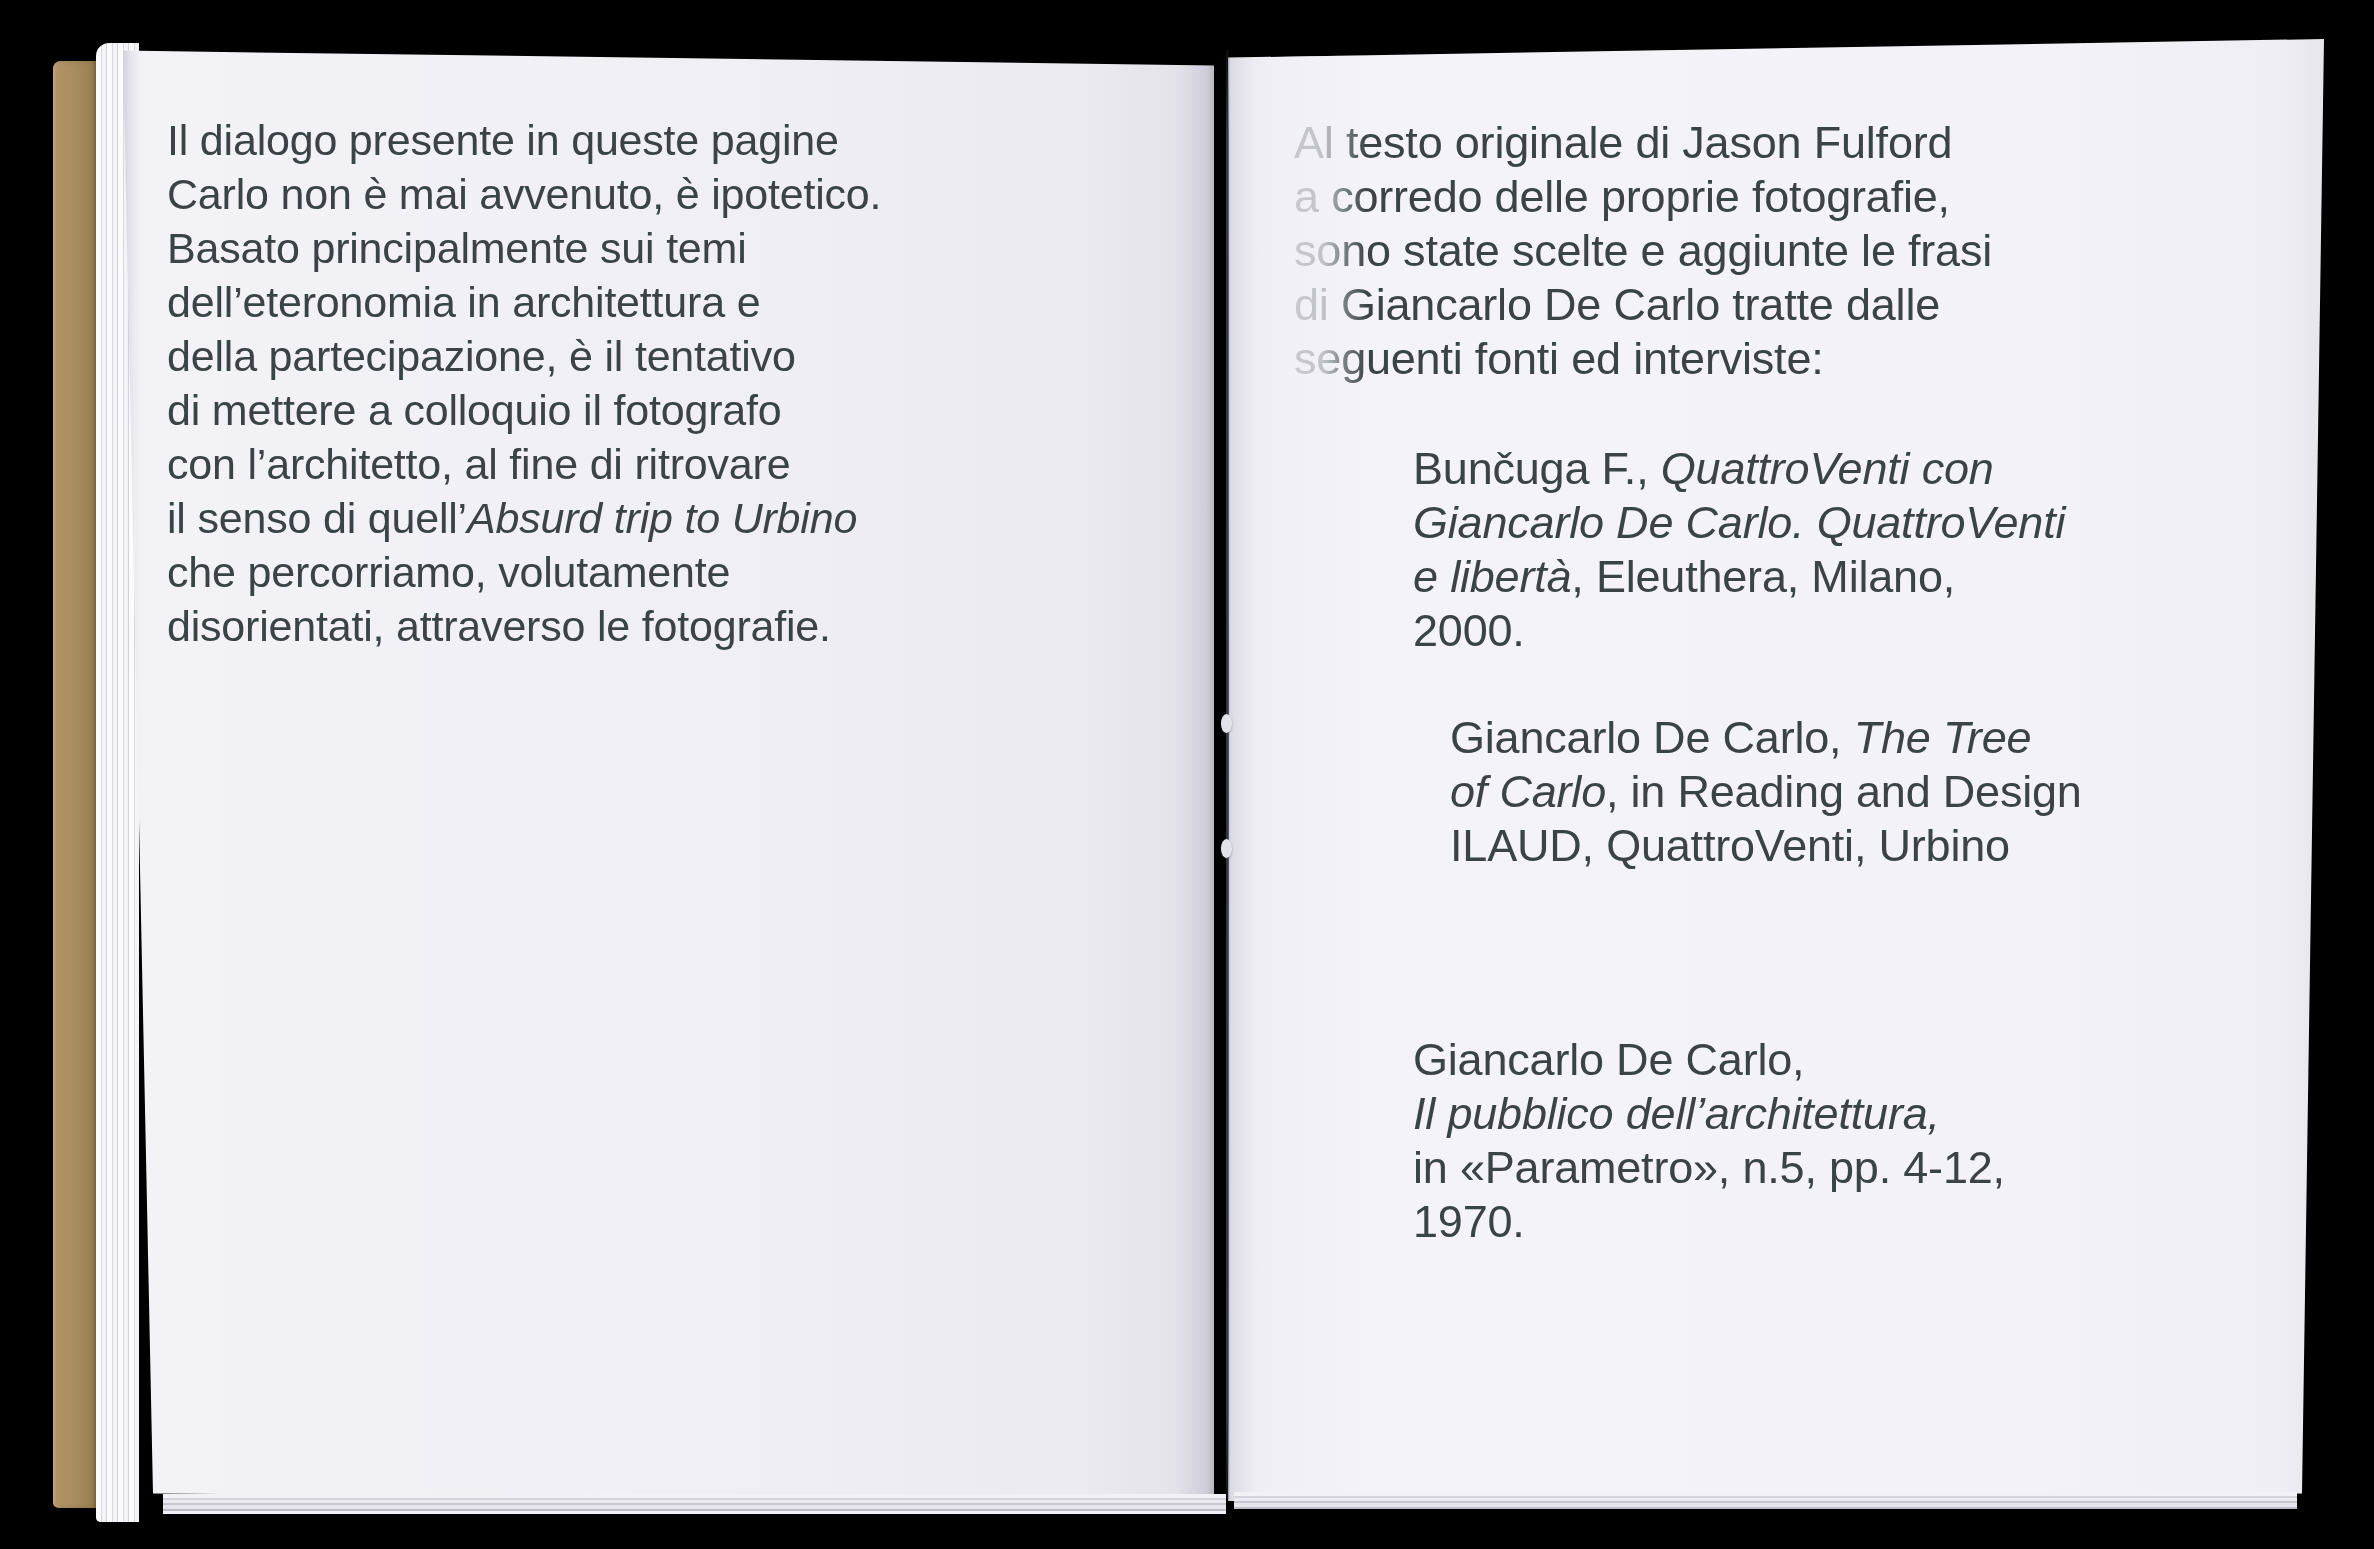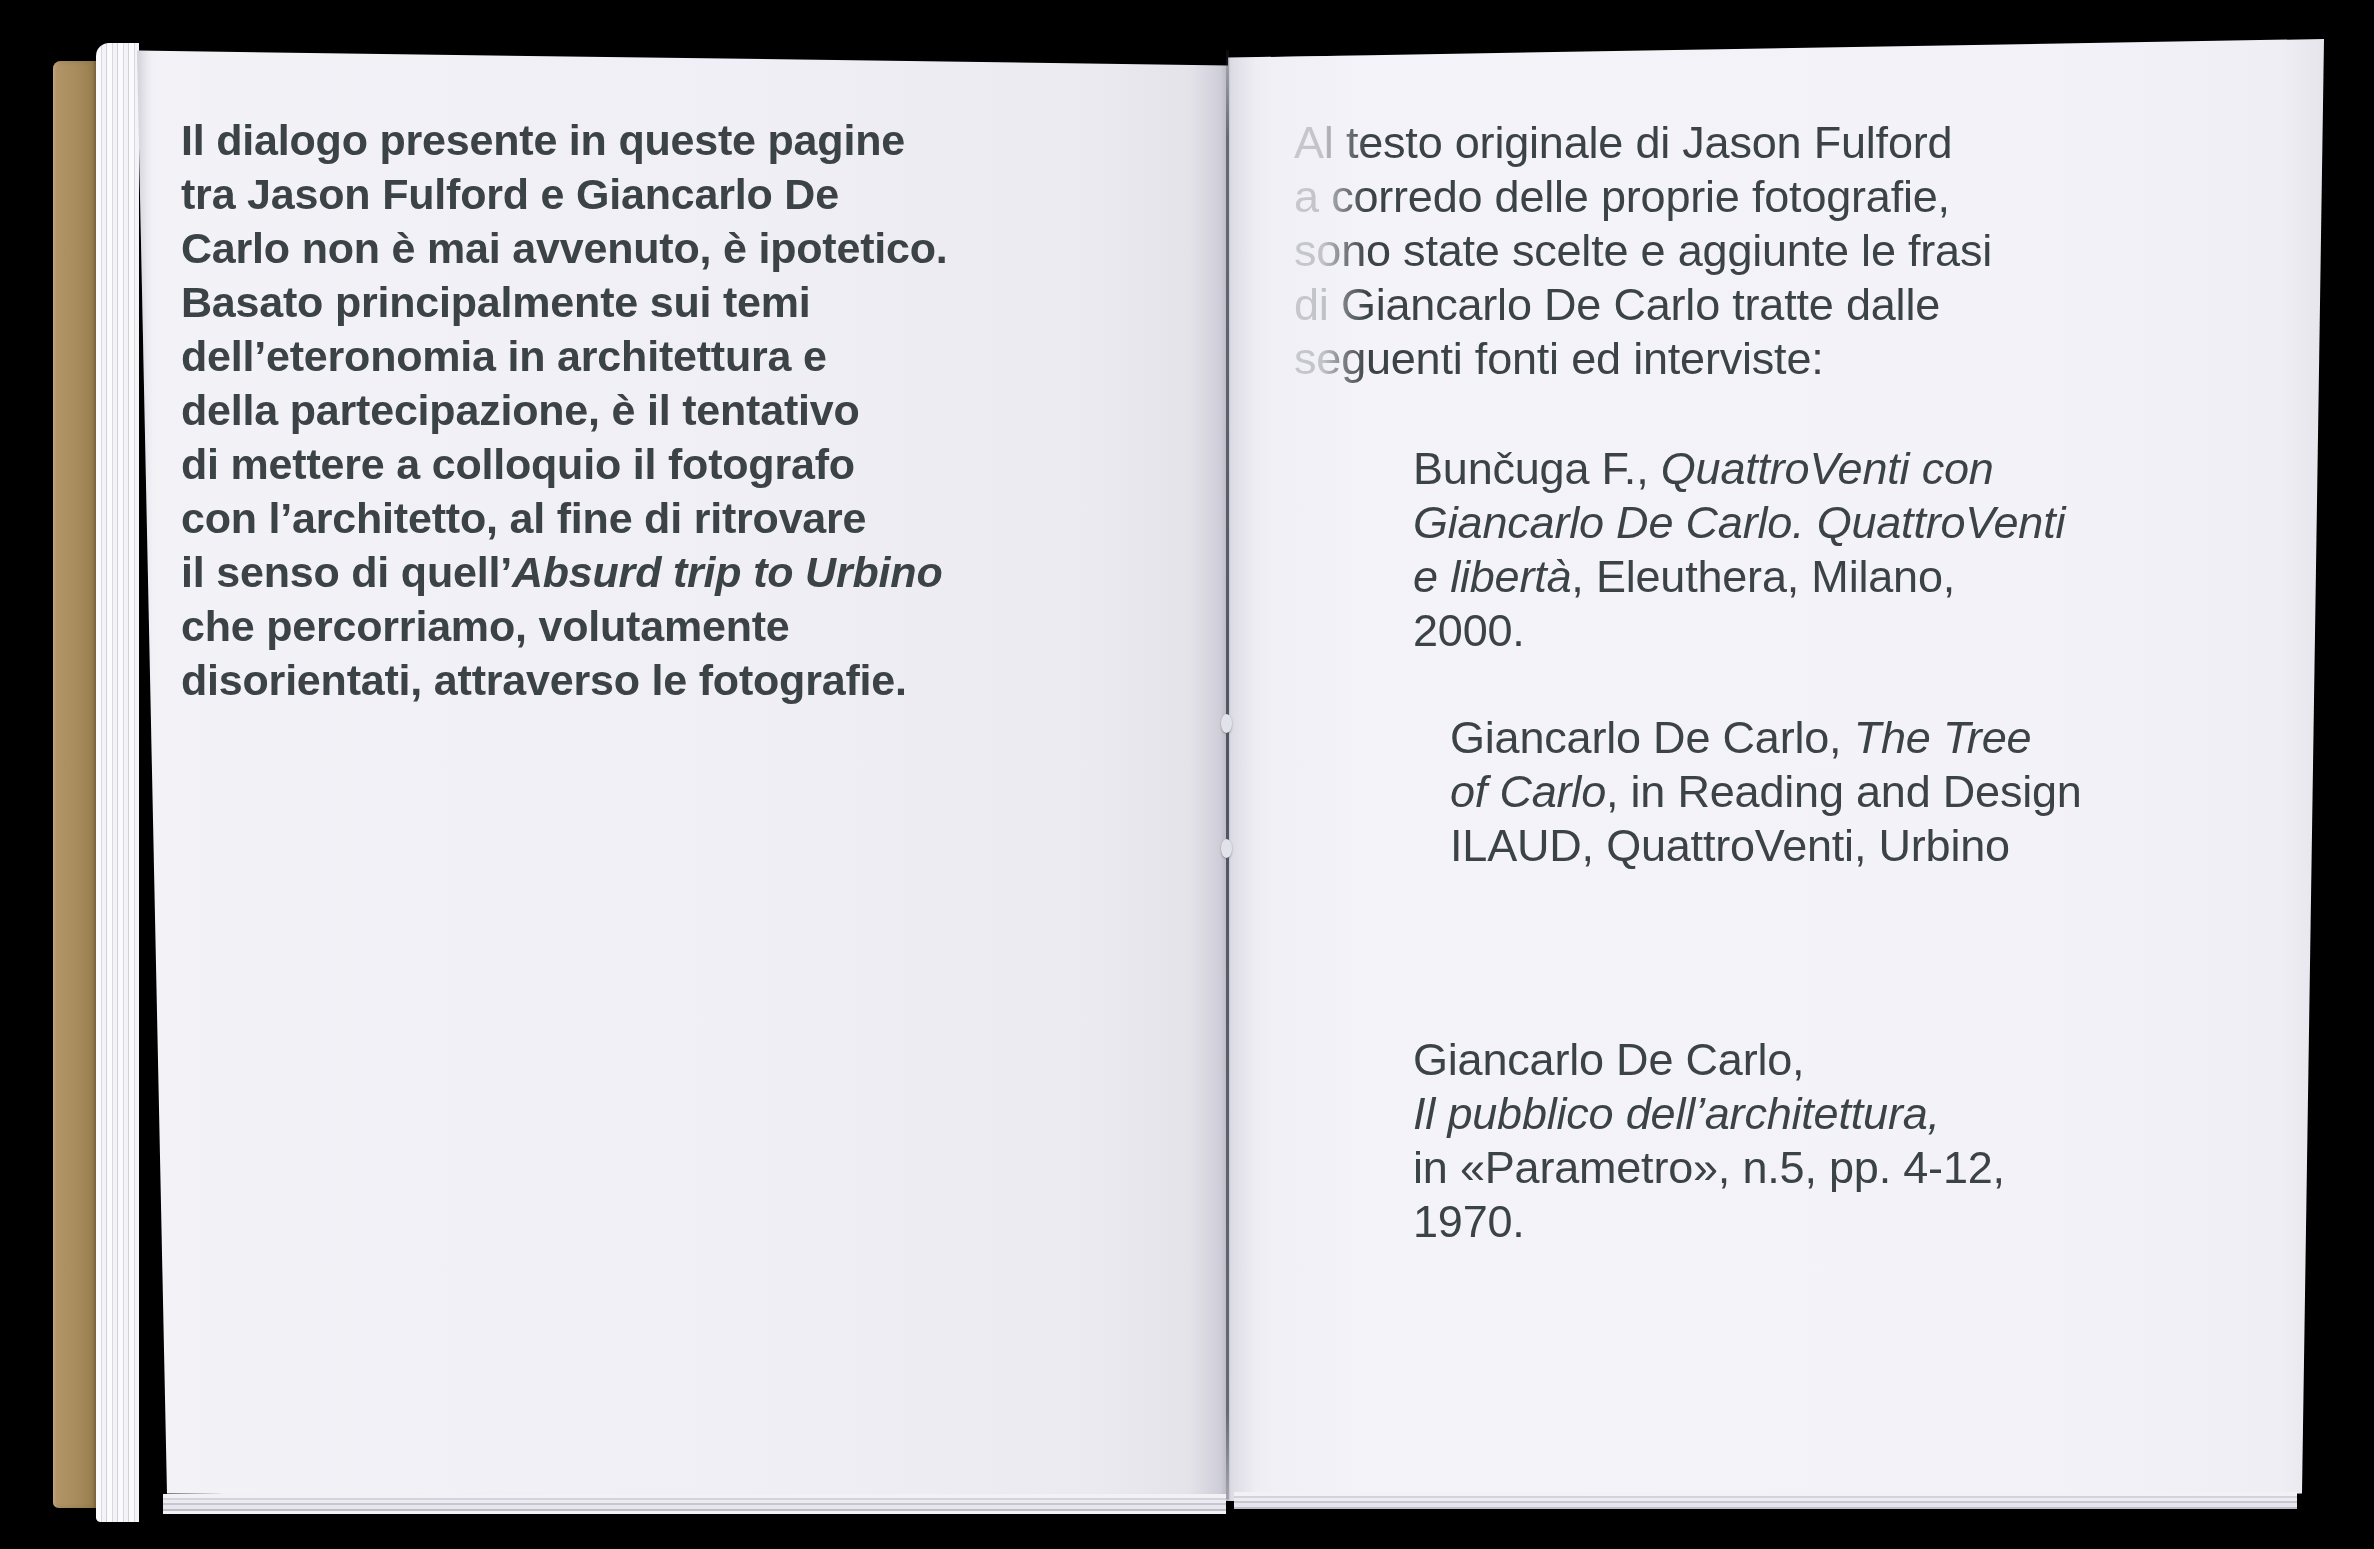--- a/index.html
+++ b/index.html
@@ -37,28 +37,27 @@
       #fbfafd 0px, #fbfafd 4.6px,
       #d9d8e1 4.6px, #d9d8e1 6.5px,
       #f4f3f8 6.5px, #f4f3f8 10.2px,
       #d2d1da 10.2px, #d2d1da 11px);
     border-radius: 13px 0 0 4.6px;
   }
 
   
   .left-page {
     position: absolute;
-    left: 137px; top: 45px;
+    left: 123px; top: 45px;
     width: 1091px; height: 1456px;
     background: linear-gradient(to right,
       #f3f2f7 0%, #f0eff5 55%, #ebeaf1 88%,
       #e4e3ea 96.5%, #cfcdd8 99.3%, #b9b7c2 100%);
     clip-path: polygon(0 5.6px, 100% 20.4px, 100% 100%, 30px calc(100% - 7.4px));
     box-shadow: inset 11px 0 13px -6.5px rgba(128, 126, 144, 0.38);
-    font-weight: bold;
   }
 
   
   .right-page {
     position: absolute;
     left: 1228px; top: 39px;
     width: 1096px; height: 1462px;
     background: linear-gradient(to right,
       #b9bac4 0px, #dcdbe4 2.8px, #eeedf4 28px, #f4f3f9 83px,
       #f3f2f8 75%, #efeef5 96%, #e6e5ec 100%);
@@ -147,21 +146,20 @@
 
 <div class="stage">
   <div class="book">
 
     <div class="cover-edge"></div>
     <div class="page-edges-left"></div>
 
     <div class="left-page">
       <div class="text-block left-paragraph">
           <div class="line"><span>Il dialogo presente in queste pagine</span></div>
-          <div class="line"><span>tra Jason Fulford e Giancarlo De</span></div>
           <div class="line"><span>Carlo non è mai avvenuto, è ipotetico.</span></div>
           <div class="line"><span>Basato principalmente sui temi</span></div>
           <div class="line"><span>dell’eteronomia in architettura e</span></div>
           <div class="line"><span>della partecipazione, è il tentativo</span></div>
           <div class="line"><span>di mettere a colloquio il fotografo</span></div>
           <div class="line"><span>con l’architetto, al fine di ritrovare</span></div>
           <div class="line"><span>il senso di quell’</span><span class="it">Absurd trip to Urbino</span></div>
           <div class="line"><span>che percorriamo, volutamente</span></div>
           <div class="line"><span>disorientati, attraverso le fotografie.</span></div>
         </div>

